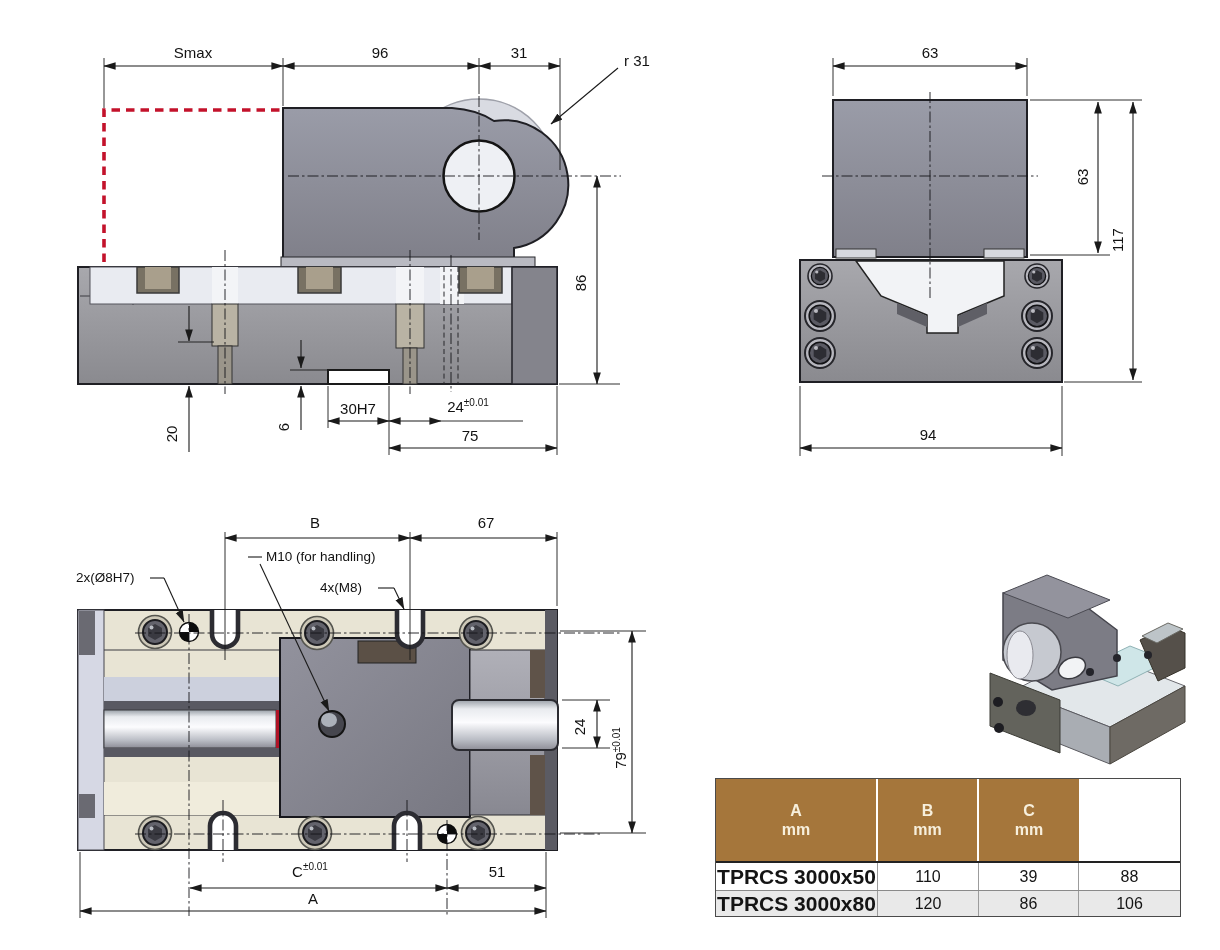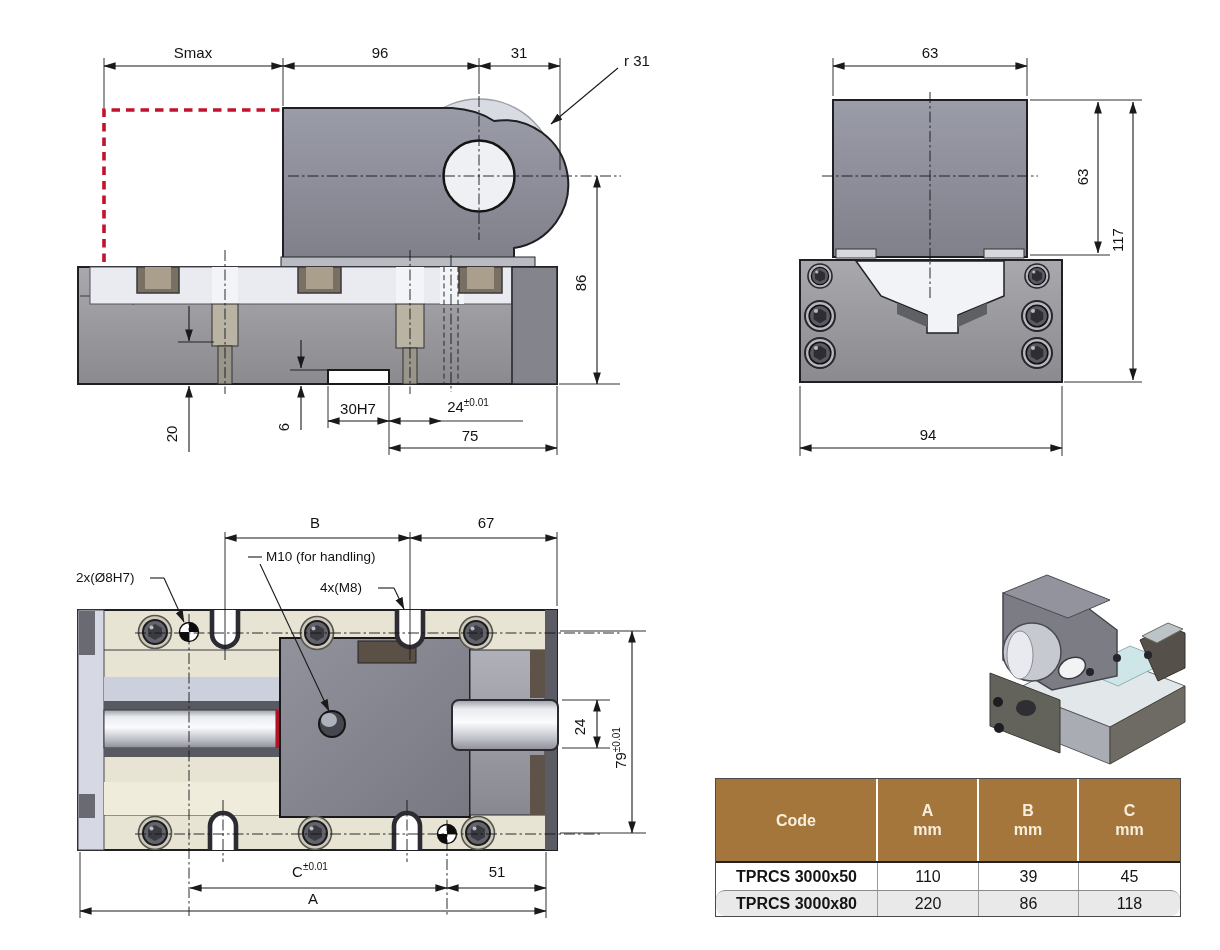--- a/index.html
+++ b/index.html
@@ -14,24 +14,24 @@
   text.dt{font-size:15px;fill:#121212;}
   text.lb{font-size:13.5px;fill:#121212;}
   .sup{font-size:10px;}
   
   .spec-table{position:absolute;left:715px;top:778px;width:466px;border:1px solid #4a4a4a;box-sizing:border-box;background:#fff;}
   .thead{display:grid;grid-template-columns:162px 101px 100px 1fr;height:82px;border-bottom:2px solid #222;}
   .th{background:#a5763b;color:#f7efdc;font-weight:bold;display:flex;flex-direction:column;align-items:center;justify-content:center;font-size:16px;line-height:19px;border-right:2px solid #ffffff;}
   .th:last-child{border-right:none;}
   .trow{display:grid;grid-template-columns:162px 101px 100px 1fr;height:27px;align-items:center;}
   .trow + .trow{border-top:1px solid #8a8a8a;height:25px;}
-  .trow.alt{background:#e9e9e9;border-radius:9px;}
+  .trow.alt{background:#e9e9e9;}
   .td{text-align:center;font-size:16px;color:#141414;border-right:1px solid #9c9c9c;height:100%;display:flex;align-items:center;justify-content:center;}
   .td:last-child{border-right:none;}
-  .td.code{font-weight:bold;font-size:16px;}
+  .td.code{font-weight:bold;font-size:21px;}
 </style>
 </head>
 <body>
 
 <svg width="1220" height="950" viewBox="0 0 1220 950">
   <defs>
     <marker id="ar" viewBox="0 0 10 8" refX="9.6" refY="4" markerWidth="11" markerHeight="8.8" orient="auto-start-reverse">
       <path d="M10 4 L0 0.8 L0 7.2 Z" fill="#1a1a1a"></path>
     </marker>
     <linearGradient id="headGrad" x1="0" y1="0" x2="0" y2="1">
@@ -305,40 +305,37 @@
     <ellipse cx="1026" cy="708" rx="10" ry="8" fill="#2e2e33"></ellipse>
     <circle cx="1090" cy="672" r="4" fill="#24242a"></circle>
     <circle cx="1117" cy="658" r="4" fill="#24242a"></circle>
     <circle cx="1148" cy="655" r="4" fill="#24242a"></circle>
   </g>
 </svg>
 
 <div class="spec-table">
   <div class="thead">
     <div class="th">
-        <span>Code</span>
-      </div>
-    <div class="th">
         <span>A</span>
         <span>mm</span>
       </div>
     <div class="th">
         <span>B</span>
         <span>mm</span>
       </div>
     <div class="th">
         <span>C</span>
         <span>mm</span>
       </div>
   </div>
   <div class="trow">
     <div class="td code">TPRCS 3000x50</div>
     <div class="td">110</div>
     <div class="td">39</div>
-    <div class="td">45</div>
+    <div class="td">88</div>
   </div>
   <div class="trow alt">
     <div class="td code">TPRCS 3000x80</div>
-    <div class="td">220</div>
+    <div class="td">120</div>
     <div class="td">86</div>
-    <div class="td">118</div>
+    <div class="td">106</div>
   </div>
 </div>
 
 </body></html>

